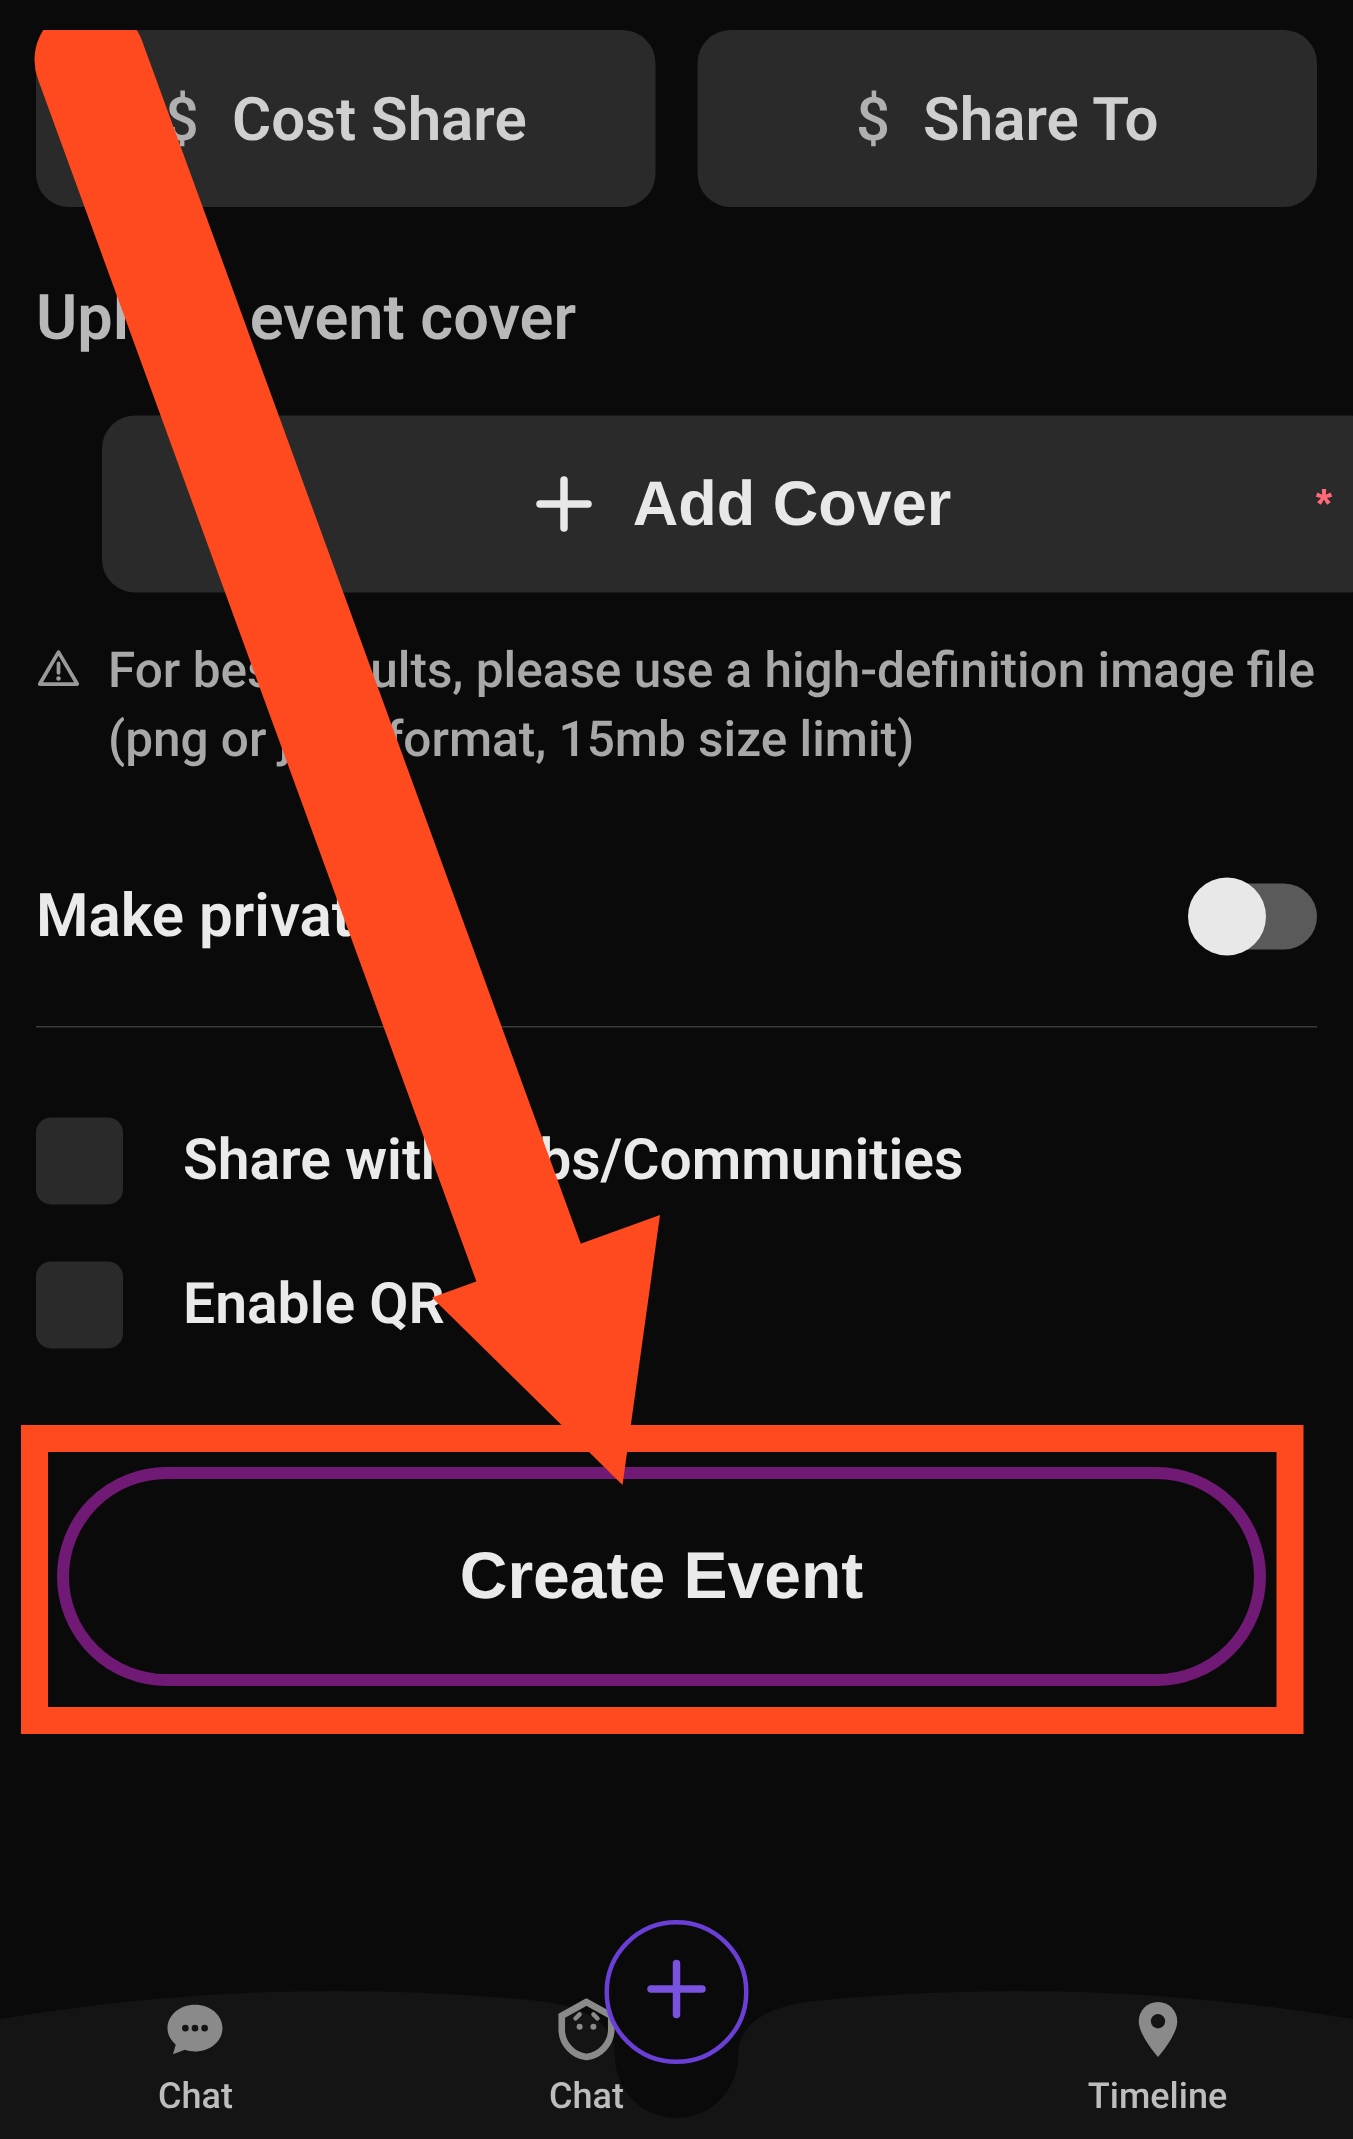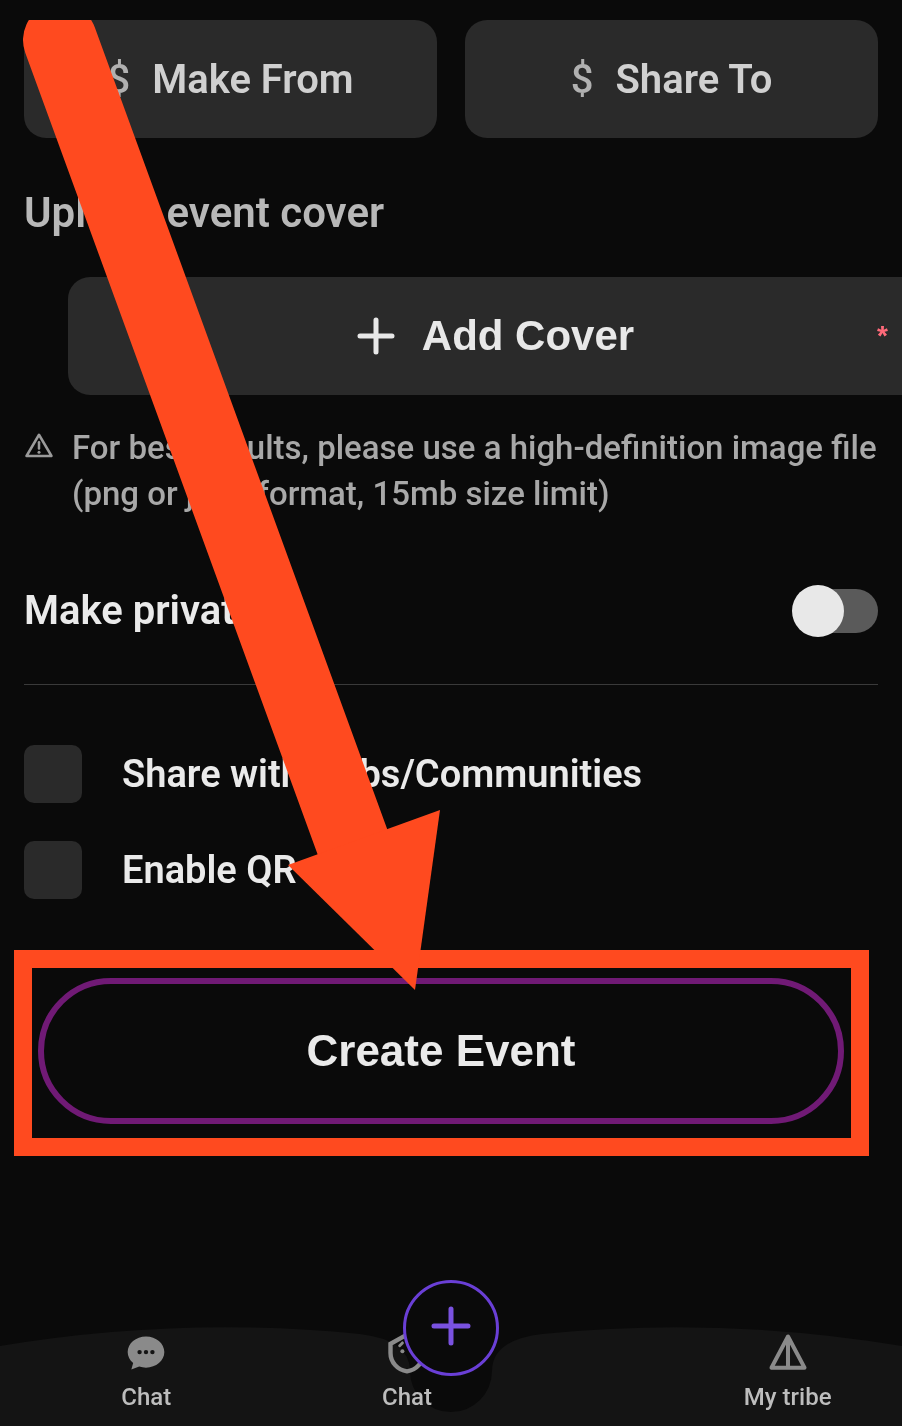--- a/index.html
+++ b/index.html
@@ -156,39 +156,38 @@
   .create-btn-wrap {
     position: absolute;
     left: 38px;
     top: 978px;
     width: 806px;
     height: 146px;
   }
   .create-btn {
     width: 100%;
     height: 100%;
-    border: 6px solid #701a75;
+    border: 8px solid #701a75;
     background: #0a0a0a;
     border-radius: 80px;
     display: flex;
     align-items: center;
     justify-content: center;
     font-size: 44px;
     font-weight: 700;
     color: #eaeaea;
     cursor: pointer;
   }
   
   .nav-area {
     position: absolute;
     left: 0;
     bottom: 0;
     width: 100%;
     height: 170px;
-    padding-left: 16px;
   }
   .nav-bg {
     position: absolute;
     left: 0; bottom: 0; width: 100%; height: 110px;
     z-index: 1;
   }
   .nav-items {
     position: absolute;
     bottom: 0;
     width: 100%;
@@ -245,21 +244,21 @@
   }
 </style>
 </head>
 <body>
 
 <div class="content">
 
   <div class="cost-row">
     <div class="cost-field">
       <span class="dollar">$</span>
-      <span>Make From</span>
+      <span>Cost Share</span>
     </div>
     <div class="cost-field">
       <span class="dollar">$</span>
       <span>Share To</span>
     </div>
   </div>
 
   <div class="section-title">Upload event cover</div>
 
   <button class="add-cover-btn">
@@ -339,24 +338,25 @@
             <circle cx="14.5" cy="11" r="1.1" fill="#8a8a8a"></circle>
             <path d="M8 8 l1.5-1.5 M16 8 l-1.5-1.5" stroke="#8a8a8a" stroke-width="1.6" stroke-linecap="round"></path>
           </svg>
       </span>
       <span class="nav-label">Chat</span>
     </div>
     <div class="nav-center"></div>
     <div class="nav-item">
       <span>
         <svg viewBox="0 0 24 24">
-            <path d="M12 3 L3 20 H21 Z M12 3 V20" fill="none" stroke="#8a8a8a" stroke-width="2.2" stroke-linejoin="round"></path>
+            <path d="M12 2c-3.9 0-7 3.1-7 7 0 5.2 7 13 7 13s7-7.8 7-13c0-3.9-3.1-7-7-7z" fill="#8a8a8a"></path>
+            <circle cx="12" cy="9" r="2.6" fill="#141414"></circle>
           </svg>
       </span>
-      <span class="nav-label">My tribe</span>
+      <span class="nav-label">Timeline</span>
     </div>
   </div>
   <div class="fab">
     <span>
       <svg viewBox="0 0 50 50">
           <path d="M25 8 V42 M8 25 H42" stroke="#7a52e0" stroke-width="5" stroke-linecap="round"></path>
         </svg>
     </span>
   </div>
 </div>

